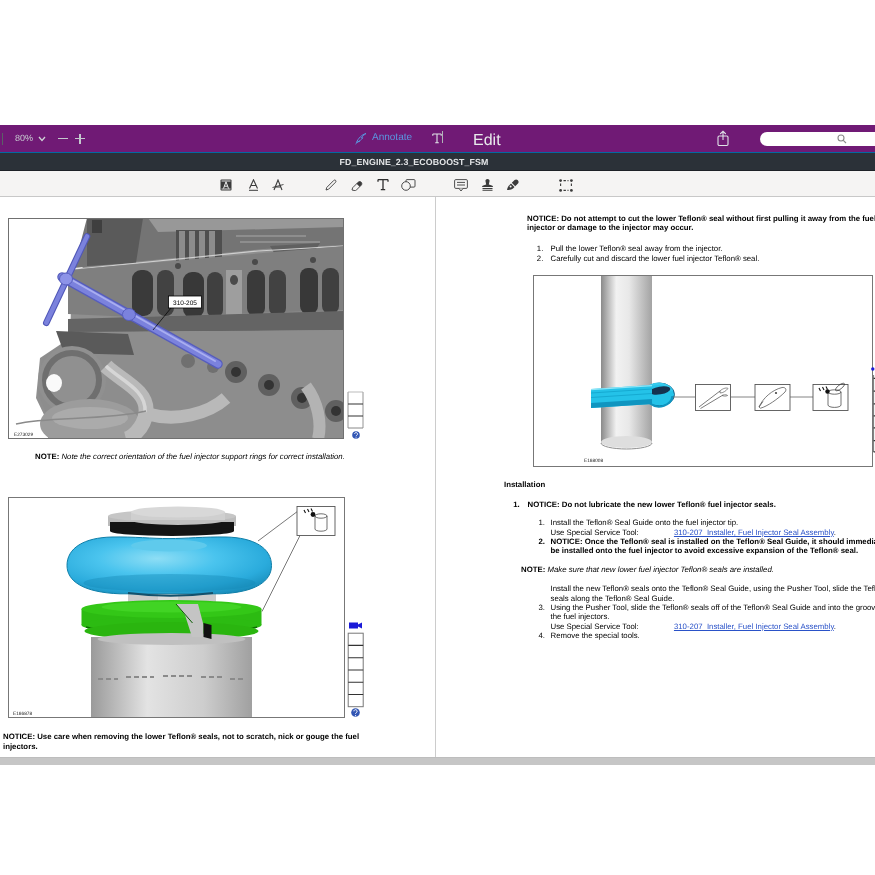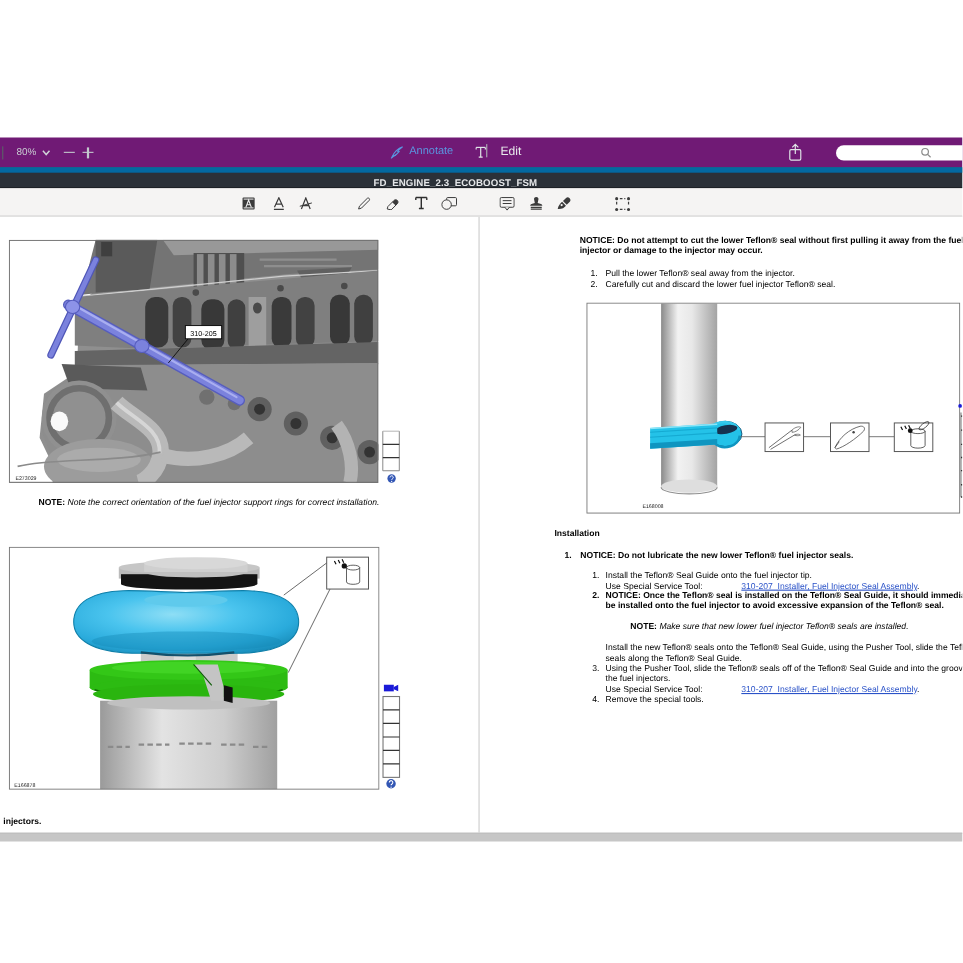--- a/index.html
+++ b/index.html
@@ -3,21 +3,21 @@
 <meta charset="utf-8">
 <style>
 * { margin:0; padding:0; box-sizing:border-box; }
 html,body { background:#ffffff; }
 body { font-family:"Liberation Sans", sans-serif; -webkit-font-smoothing:antialiased; text-rendering:geometricPrecision; }
 #canvas { position:relative; width:875px; height:875px; background:#ffffff; overflow:hidden; transform:translateZ(0); }
 .abs { position:absolute; }
 
 
 #topbar { left:0; top:125px; width:875px; height:27px; background:#701a75; }
-#titlebar { left:0; top:152px; width:875px; height:18px; background:#2b3138; border-top:5px solid #0369a1; }
+#titlebar { left:0; top:152px; width:875px; height:18px; background:#2b3138; border-top:1px solid #0369a1; }
 #titlebar .t { position:absolute; left:0; top:3.5px; width:828px; text-align:center; color:#e4e6e8; font-size:8.8px; font-weight:bold; letter-spacing:0.1px; }
 #tooliconbar { left:0; top:170px; width:875px; height:27px; background:#f5f4f3; border-top:1px solid #1d2126; border-bottom:1px solid #c8c8c8; }
 
 .tb-txt { color:#c9ced3; font-size:9px; }
 
 
 #content { left:0; top:197px; width:875px; height:560px; background:#ffffff; overflow:hidden; }
 #pagedivider { left:435px; top:0px; width:1px; height:560px; background:#cccccc; }
 #bottomstrip { left:0; top:757px; width:875px; height:8px; background:#c6c6c6; border-top:1px solid #bdbdbd; }
 
@@ -43,21 +43,21 @@
 
     <svg class="abs" style="left:354px;top:7px;" width="14" height="13" viewBox="0 0 14 13">
       <path d="M2.5 10.5 C4 6.5 8 2.5 12 1.5 C10 3 8.5 4.2 7.5 5.6 L8.8 5.8 C7.5 7.5 5.5 9.3 3.6 9.9 Z" fill="none" stroke="#5a96e0" stroke-width="1"></path>
       <path d="M1.5 12 C3 10.5 4.5 9.5 6 9" stroke="#5a96e0" stroke-width="1" fill="none"></path>
     </svg>
     <div class="abs" style="left:372px;top:7px;font-size:10px;color:#5a96e0;">Annotate</div>
     <svg class="abs" style="left:432px;top:8px;" width="10" height="11" viewBox="0 0 10 11">
       <path d="M0.8 1 h8.4 M0.8 1 v1.8 M9.2 1 v1.8 M5 1 v8.6 M3.2 9.8 h3.6" stroke="#dfe3e7" stroke-width="1.1" fill="none"></path>
     </svg>
     <div class="abs" style="left:442px;top:6px;width:1px;height:12px;background:#aeb2b6;"></div>
-    <div class="abs" style="left:455px;top:7px;font-size:11px;color:#e8eaec;">Edit</div>
+    <div class="abs" style="left:473px;top:7px;font-size:16px;color:#e8eaec;">Edit</div>
 
     <svg class="abs" style="left:717px;top:5px;" width="12" height="17" viewBox="0 0 12 17">
       <rect x="1" y="6" width="10" height="9.5" rx="1.2" fill="none" stroke="#dfe3e7" stroke-width="1.1"></rect>
       <path d="M6 10 L6 1.5 M3.2 4 L6 1.2 L8.8 4" stroke="#dfe3e7" stroke-width="1.1" fill="none"></path>
     </svg>
 
     <div class="abs" style="left:760px;top:7px;width:130px;height:14px;background:#ffffff;border-radius:7px;"></div>
     <svg class="abs" style="left:837px;top:9px;" width="10" height="10" viewBox="0 0 10 10">
       <circle cx="4" cy="4" r="3" fill="none" stroke="#8a8a8a" stroke-width="1.1"></circle>
       <path d="M6.3 6.3 L9 9" stroke="#8a8a8a" stroke-width="1.1"></path>
@@ -263,20 +263,21 @@
 
       <rect x="289" y="9.5" width="38" height="29" fill="#fff" stroke="#555" stroke-width="0.9"></rect>
       <ellipse cx="313" cy="19" rx="6" ry="2.2" fill="none" stroke="#333" stroke-width="0.7"></ellipse>
       <path d="M 307,19 V 32 A 6 2.2 0 0 0 319,32 V 19" fill="none" stroke="#333" stroke-width="0.7"></path>
       <path d="M 296,13 l1.5,3 M 299.5,12 l1.5,3 M 303,11.5 l1.5,3" stroke="#111" stroke-width="1.1"></path>
       <circle cx="305" cy="17.5" r="2.4" fill="#111"></circle>
       <text x="5" y="218" font-size="4.8" fill="#222">E166878</text>
       <rect x="0.5" y="0.5" width="336" height="220" fill="none" stroke="#777" stroke-width="1"></rect>
     </svg>
 
+    <div class="pt pb" style="left:3px;top:535px;">NOTICE: Use care when removing the lower Teflon® seals, not to scratch, nick or gouge the fuel</div>
     <div class="pt pb" style="left:3px;top:545px;">injectors.</div>
 
     <svg class="abs" style="left:347px;top:194px;" width="18" height="48" viewBox="0 0 18 48">
       <path d="M1 1 v36 M16 1 v36" stroke="#888" stroke-width="0.9"></path>
       <path d="M1 1 h15" stroke="#aaa" stroke-width="0.8"></path>
       <path d="M1 13 h15 M1 25 h15" stroke="#333" stroke-width="1.2"></path>
       <path d="M1 37 h15" stroke="#888" stroke-width="1"></path>
       <circle cx="9" cy="44" r="3.8" fill="#3256b4"></circle>
       <path d="M 7.6,43 a1.45 1.45 0 1 1 2.2,1.25 q-0.75,0.45 -0.75,1.05" fill="none" stroke="#fff" stroke-width="0.9"></path>
       <circle cx="9.05" cy="46.7" r="0.55" fill="#fff"></circle>
@@ -352,21 +353,21 @@
     <div class="pt pb" style="left:504px;top:282.5px;">Installation</div>
     <div class="pt pb" style="left:513.2px;top:302.5px;">1.</div>
     <div class="pt pb" style="left:527.6px;top:302.5px;">NOTICE: Do not lubricate the new lower Teflon® fuel injector seals.</div>
 
     <div class="pt" style="left:538.4px;top:321px;">1.</div>
     <div class="pt" style="left:550.5px;top:321px;">Install the Teflon® Seal Guide onto the fuel injector tip.</div>
     <div class="pt" style="left:550.5px;top:330.6px;">Use Special Service Tool: <a class="plink" href="#">310-207&nbsp; Installer, Fuel Injector Seal Assembly</a>.</div>
     <div class="pt pb" style="left:538.4px;top:340.2px;">2.</div>
     <div class="pt pb" style="left:550.5px;top:340.2px;">NOTICE: Once the Teflon® seal is installed on the Teflon® Seal Guide, it should immediately</div>
     <div class="pt pb" style="left:550.5px;top:349.3px;">be installed onto the fuel injector to avoid excessive expansion of the Teflon® seal.</div>
-    <div class="pt" style="left:573px;top:367.5px;"><span class="pb">NOTE:</span> <span class="pi">Make sure that new lower fuel injector Teflon® seals are installed.</span></div>
+    <div class="pt" style="left:521px;top:367.5px;"><span class="pb">NOTE:</span> <span class="pi">Make sure that new lower fuel injector Teflon® seals are installed.</span></div>
     <div class="pt" style="left:550.5px;top:387px;">Install the new Teflon® seals onto the Teflon® Seal Guide, using the Pusher Tool, slide the Teflon®</div>
     <div class="pt" style="left:550.5px;top:396.6px;">seals along the Teflon® Seal Guide.</div>
     <div class="pt" style="left:538.4px;top:405.7px;">3.</div>
     <div class="pt" style="left:550.5px;top:405.7px;">Using the Pusher Tool, slide the Teflon® seals off of the Teflon® Seal Guide and into the grooves of</div>
     <div class="pt" style="left:550.5px;top:415.3px;">the fuel injectors.</div>
     <div class="pt" style="left:550.5px;top:424.5px;">Use Special Service Tool: <a class="plink" href="#">310-207&nbsp; Installer, Fuel Injector Seal Assembly</a>.</div>
     <div class="pt" style="left:538.4px;top:434px;">4.</div>
     <div class="pt" style="left:550.5px;top:434px;">Remove the special tools.</div>
   </div>
 

